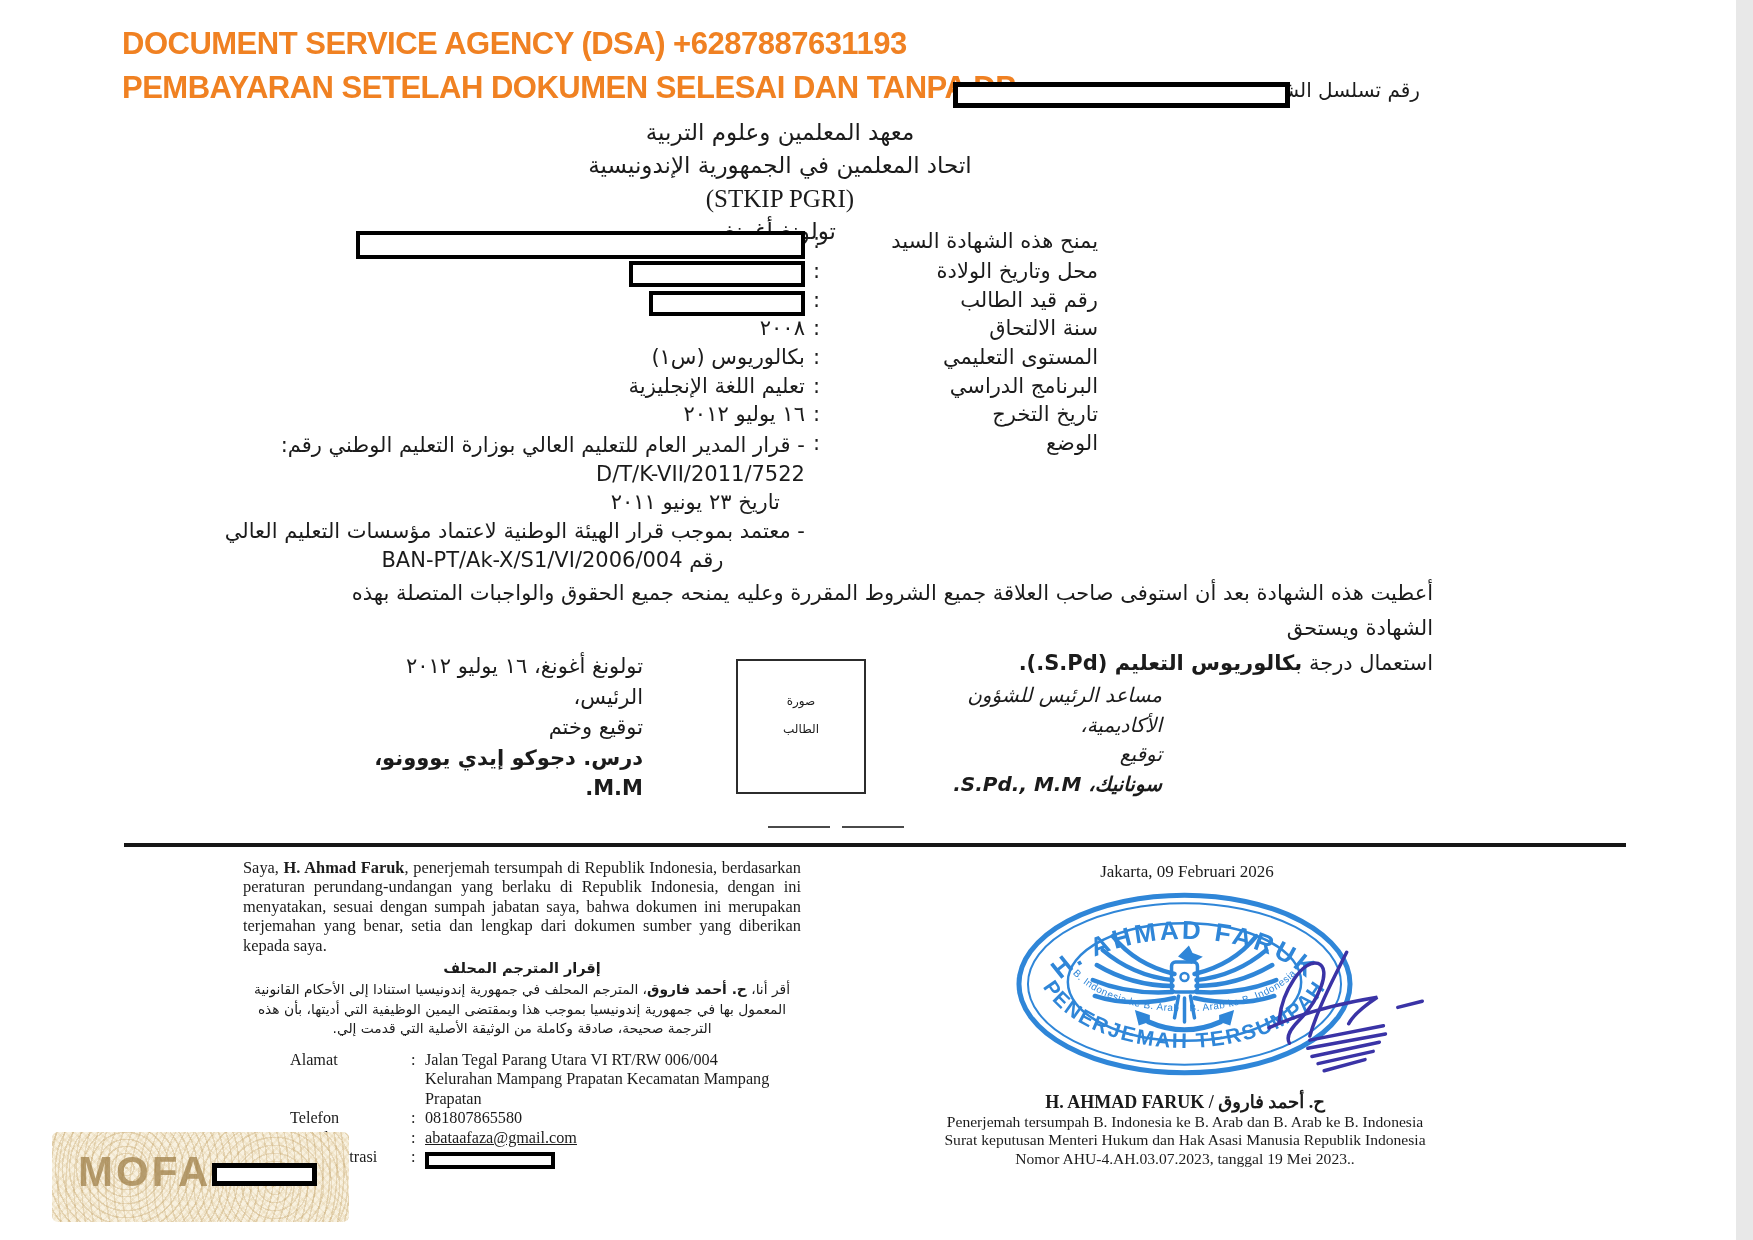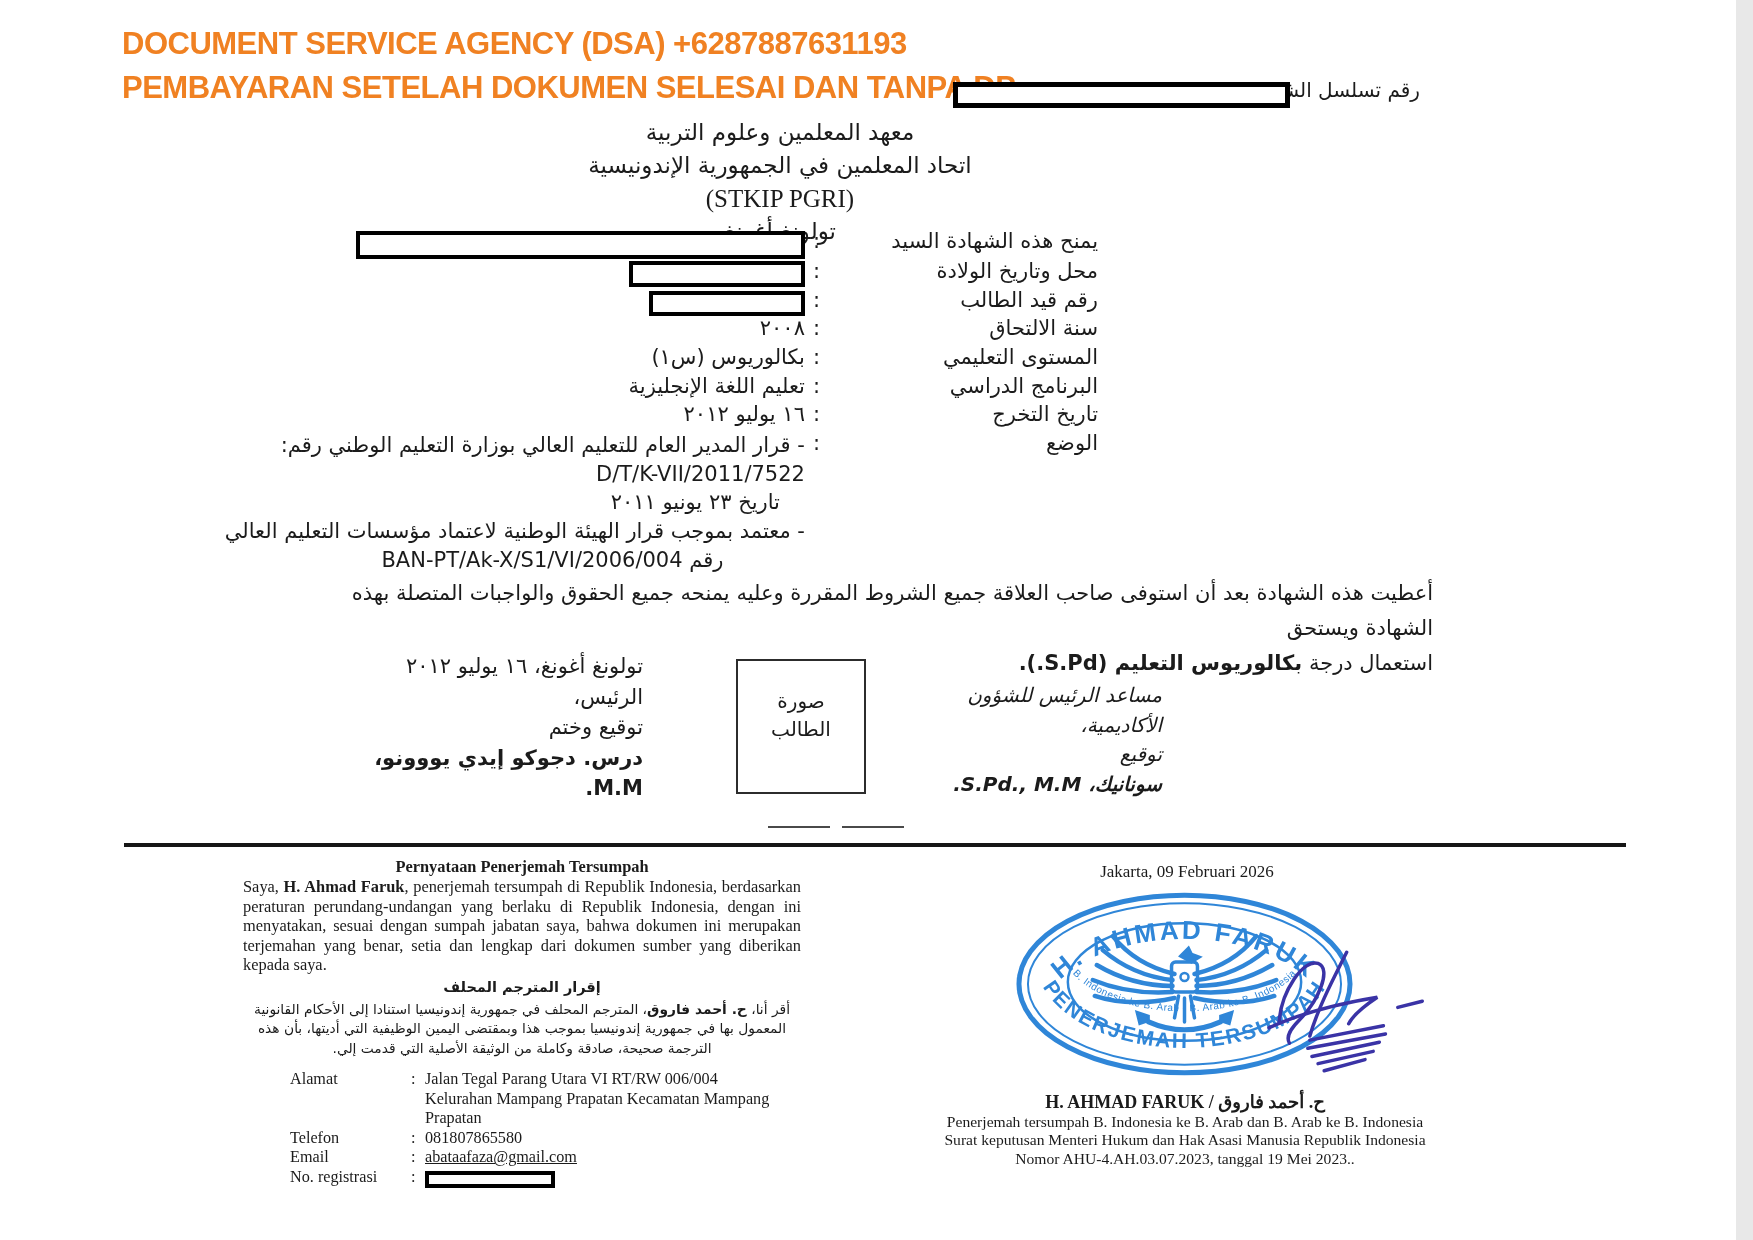--- a/index.html
+++ b/index.html
@@ -32,21 +32,21 @@
   .vlines{width:645px;line-height:28.6px;}
   .vline-indent{padding-left:0;padding-right:25px;}
   .vline-center{text-align:center;transform:translateX(70px);}
   
   #para{left:287px;top:576px;width:1146px;direction:rtl;font-size:21px;line-height:35px;}
   .b{font-weight:bold;}
   
   #sig-left{left:365px;top:651px;width:278px;direction:rtl;font-size:21px;line-height:30.5px;}
   #sig-right{left:890px;top:681px;width:272px;direction:rtl;font-size:20px;line-height:29.5px;font-style:italic;}
   #photo-box{left:736px;top:659px;width:126px;height:105px;border:2.5px solid #2c2c2c;
-             text-align:center;direction:rtl;font-size:20px;line-height:28px;padding-top:26px;box-sizing:content-box;}
+             text-align:center;direction:rtl;font-size:12px;line-height:28px;padding-top:26px;box-sizing:content-box;}
   .dash{border-top:2px solid #4a4a4a;width:62px;display:inline-block;}
   #dashes{left:768px;top:826px;width:140px;display:flex;gap:12px;}
   #rule{left:124px;top:843px;width:1502px;height:4px;background:#161616;}
   
   #trans{left:243px;top:857px;width:558px;font-size:16.4px;line-height:19.4px;}
   #trans .t-title{text-align:center;font-weight:bold;}
   #trans .t-body{text-align:justify;margin-top:1px;}
   #trans .a-title{text-align:center;font-weight:bold;font-size:14.5px;margin-top:4px;
                   font-family:"DejaVu Sans",sans-serif;}
   #trans .a-body{direction:rtl;text-align:center;font-size:13.8px;line-height:19.5px;
@@ -163,21 +163,20 @@
     <div class="b">سونانيك، S.Pd., M.M.</div>
   </div>
 
   <div id="dashes" class="abs">
     <span class="dash"></span>
     <span class="dash"></span>
   </div>
   <div id="rule" class="abs"></div>
 
   <div id="trans" class="abs">
-    <div class="t-title">Pernyataan Penerjemah Tersumpah</div>
     <div class="t-body"><span>Saya, </span><span class="b">H. Ahmad Faruk</span><span>, penerjemah tersumpah di Republik Indonesia, berdasarkan peraturan perundang-undangan yang berlaku di Republik Indonesia, dengan ini menyatakan, sesuai dengan sumpah jabatan saya, bahwa dokumen ini merupakan terjemahan yang benar, setia dan lengkap dari dokumen sumber yang diberikan kepada saya.</span></div>
     <div class="a-title">إقرار المترجم المحلف</div>
     <div class="a-body"><span>أقر أنا، </span><span class="b">ح. أحمد فاروق</span><span>، المترجم المحلف في جمهورية إندونيسيا استنادا إلى الأحكام القانونية المعمول بها في جمهورية إندونيسيا بموجب هذا وبمقتضى اليمين الوظيفية التي أديتها، بأن هذه الترجمة صحيحة، صادقة وكاملة من الوثيقة الأصلية التي قدمت إلي.</span></div>
     <div id="contact">
       <div class="crow">
         <span class="clabel">Alamat</span>
         <span class="ccolon">:</span>
         <span class="cvalue">Jalan Tegal Parang Utara VI RT/RW 006/004 Kelurahan Mampang Prapatan Kecamatan Mampang Prapatan</span>
       </div>
       <div class="crow">
@@ -250,14 +249,18 @@
     </g>
   </svg>
 
   <div id="cert" class="abs">
     <div class="cert-name">H. AHMAD FARUK / ح. أحمد فاروق</div>
     <div>Penerjemah tersumpah B. Indonesia ke B. Arab dan B. Arab ke B. Indonesia</div>
     <div>Surat keputusan Menteri Hukum dan Hak Asasi Manusia Republik Indonesia</div>
     <div>Nomor AHU-4.AH.03.07.2023, tanggal 19 Mei 2023..</div>
   </div>
 
+  <div id="mofa" class="abs">
+    <div id="mofa-text" class="abs">MOFA</div>
+    <div id="mofa-box" class="abs redact"></div>
+  </div>
 
 </div>
 
 </body></html>

